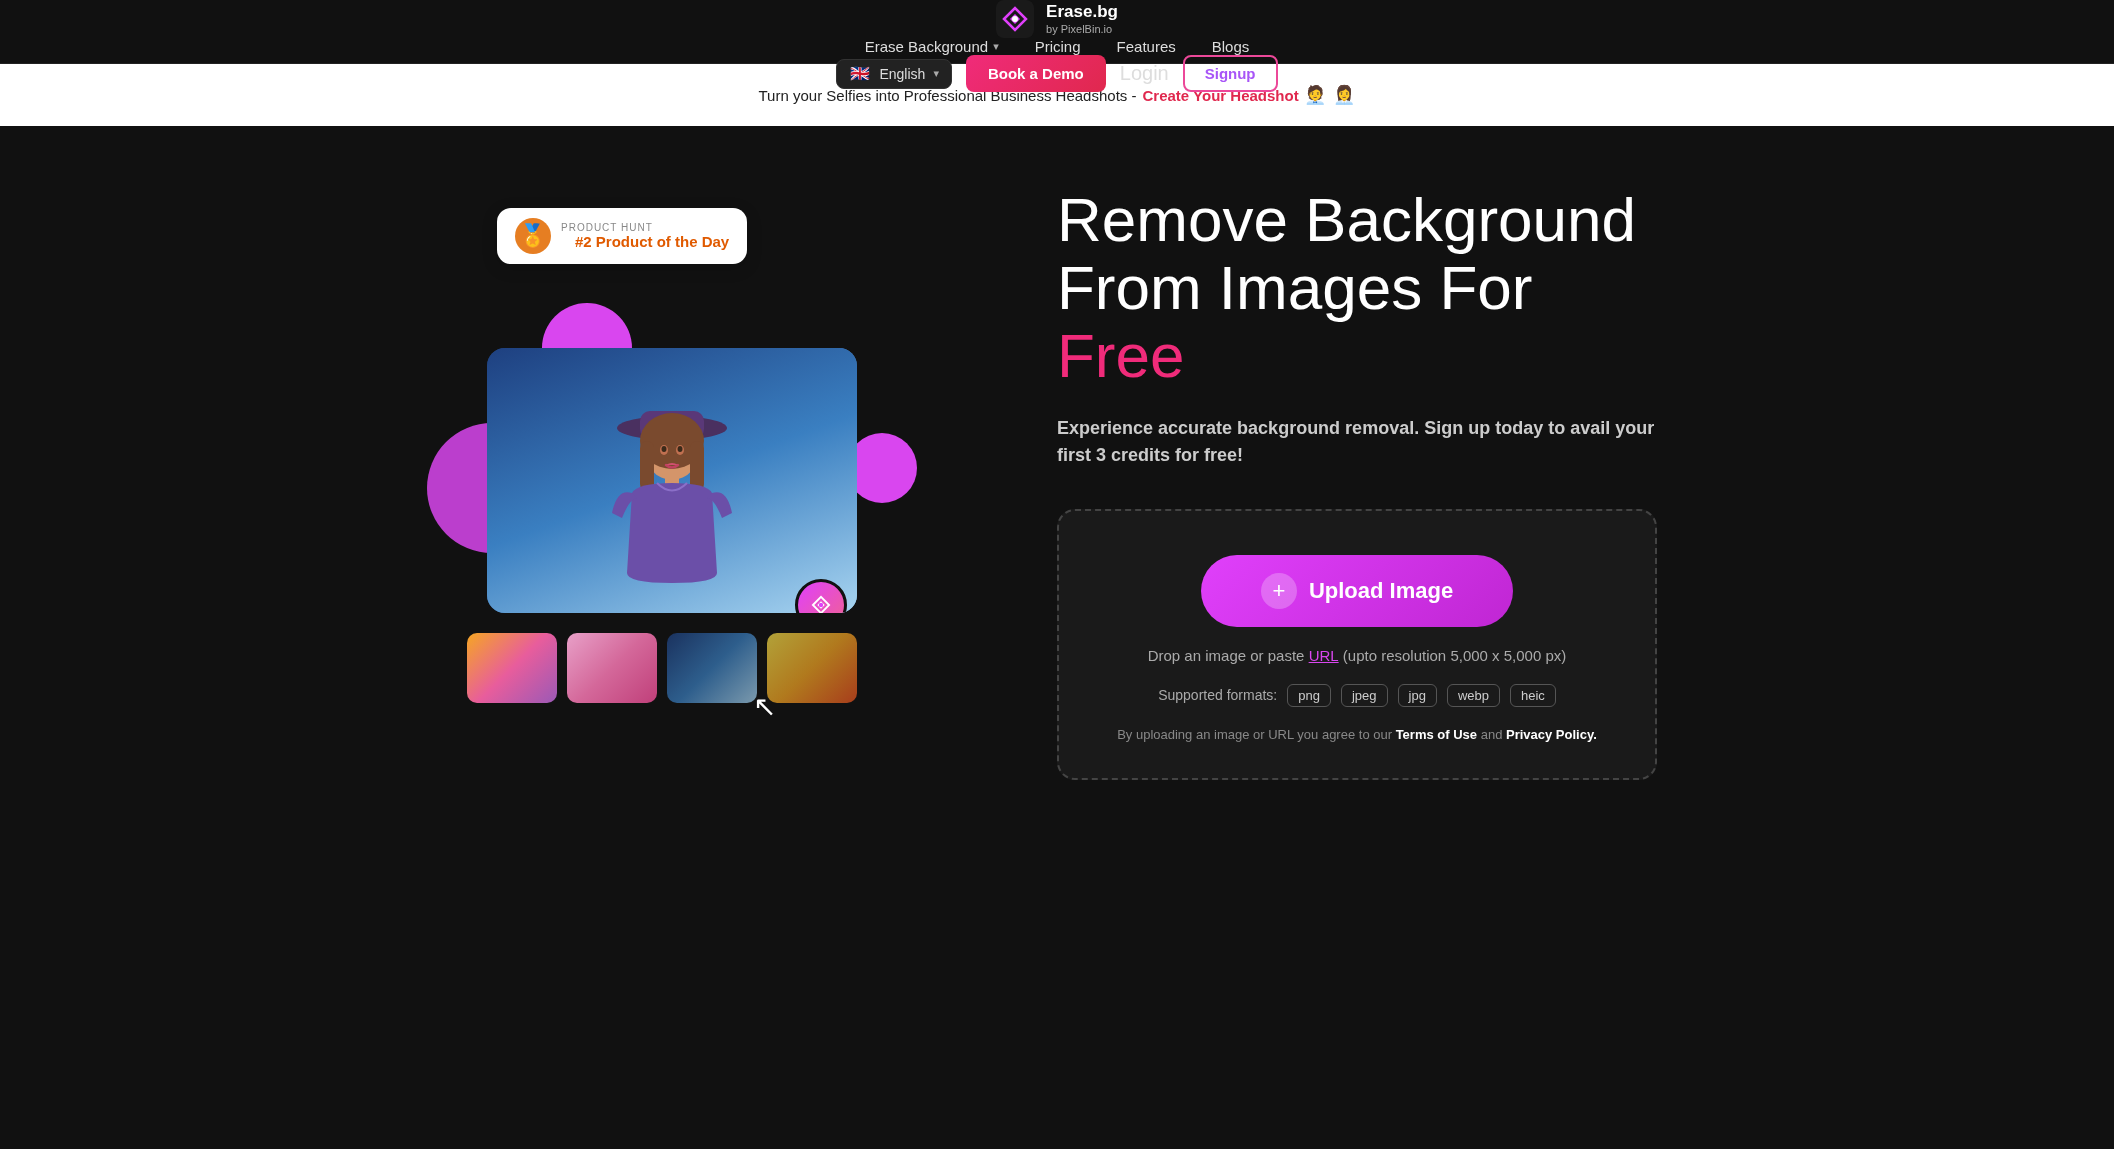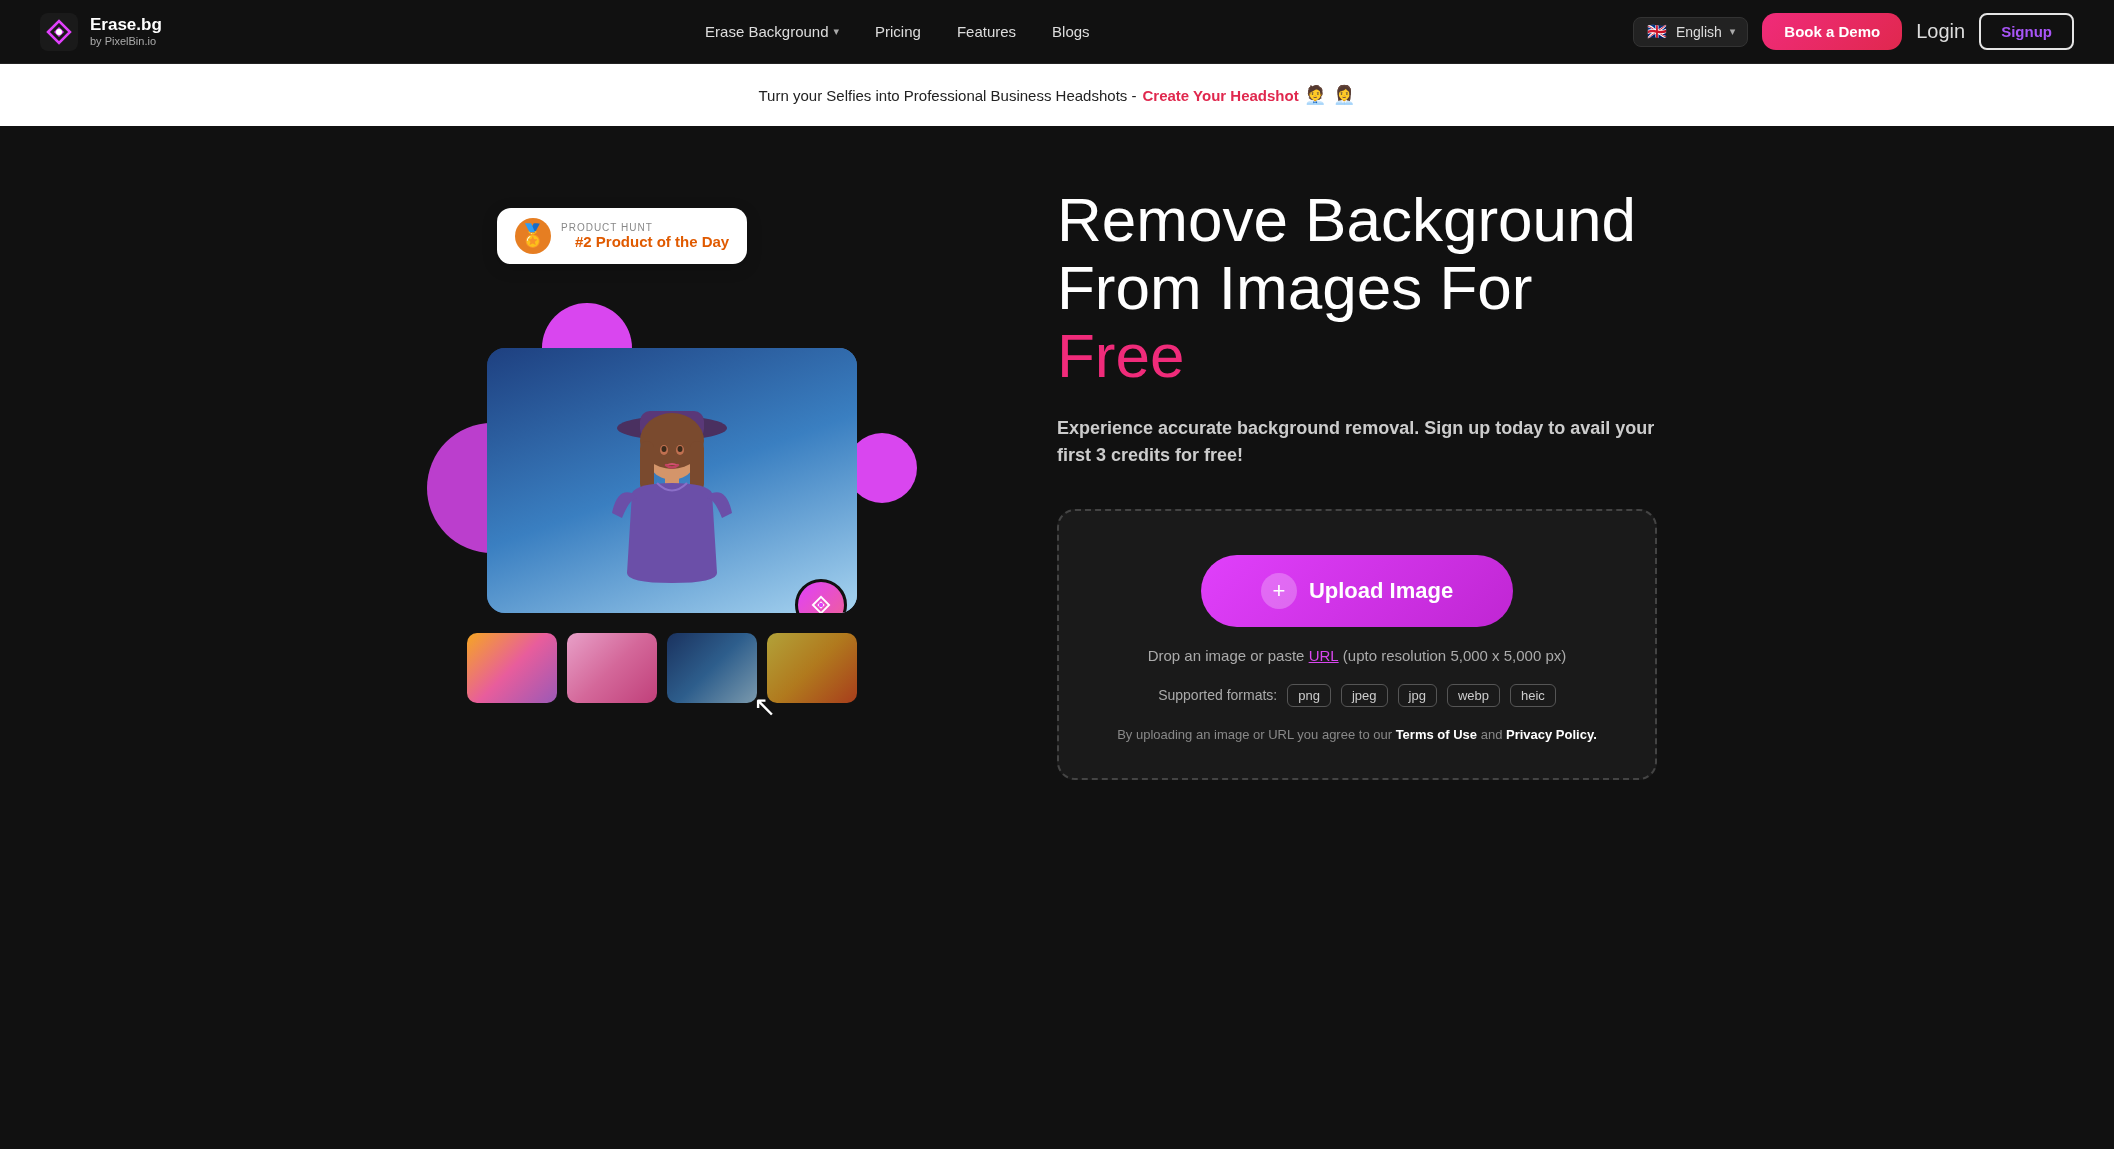--- a/index.html
+++ b/index.html
@@ -10,25 +10,26 @@
       min-height: 100vh;
       overflow-x: hidden;
     }
 
     
     .navbar {
       background: #111;
       display: flex;
       align-items: center;
       justify-content: space-between;
-      padding: 8px 40px;
+      padding: 0 40px;
       height: 64px;
       border-bottom: 1px solid #222;
       position: relative;
       z-index: 10;
+      flex-direction: column;
     }
     .navbar-left {
       display: flex;
       align-items: center;
       gap: 12px;
     }
     .logo-icon {
       width: 38px;
       height: 38px;
     }
@@ -88,37 +89,37 @@
       overflow: hidden;
       display: inline-flex;
       align-items: center;
       justify-content: center;
       font-size: 16px;
     }
     .btn-demo {
       background: linear-gradient(135deg, #f02b7a, #e0284e);
       color: #fff;
       border: none;
-      border-radius: 14px;
+      border-radius: 8px;
       padding: 10px 22px;
       font-size: 15px;
       font-weight: 600;
       cursor: pointer;
     }
     .btn-login {
       background: transparent;
       color: #ddd;
       border: none;
       font-size: 20px;
       cursor: pointer;
     }
     .btn-signup {
       background: transparent;
       color: #a855f7;
-      border: 2px solid #e5e5e5;
+      border: 2px solid #ec4899;
       border-radius: 8px;
       padding: 8px 20px;
       font-size: 15px;
       font-weight: 600;
       cursor: pointer;
     }
 
     
     .announcement-bar {
       background: #fff;

